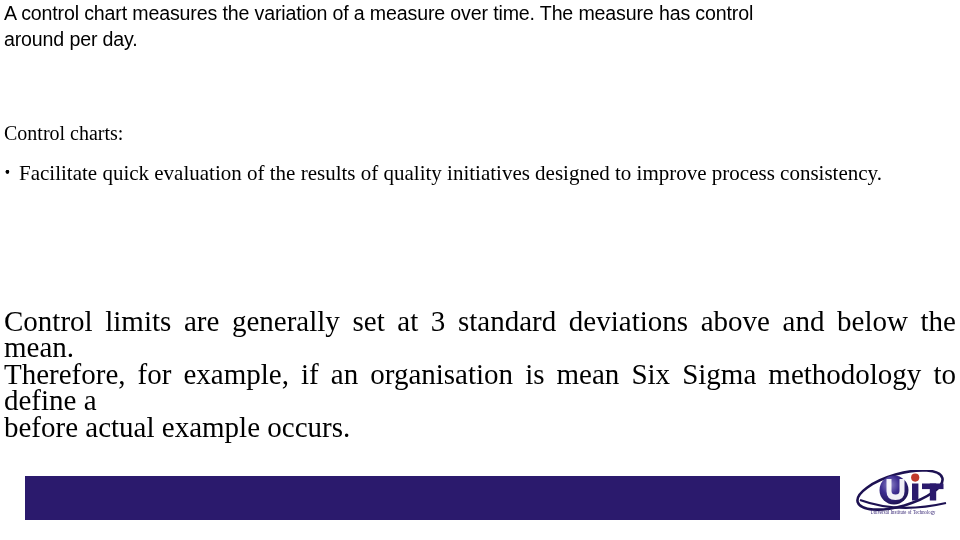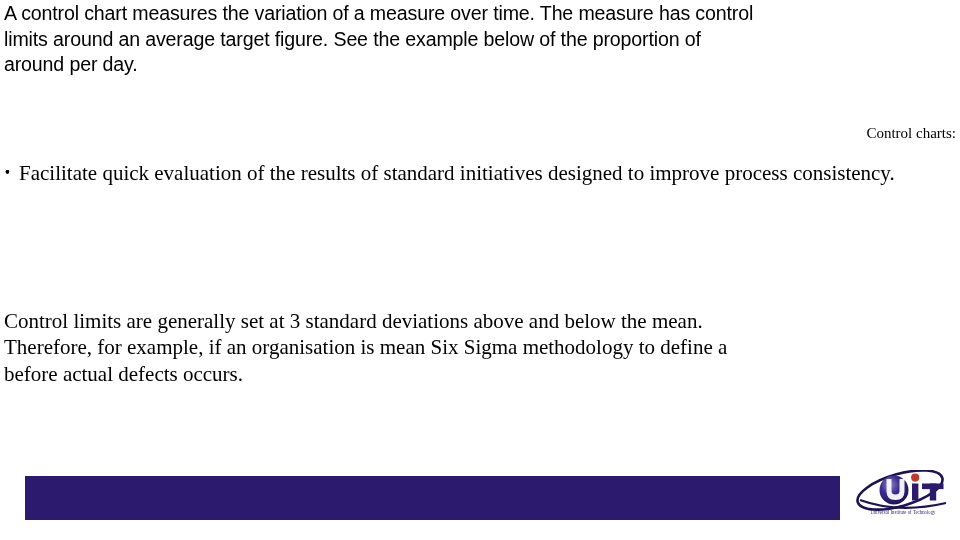--- a/index.html
+++ b/index.html
@@ -42,24 +42,24 @@
   
   .body-block {
     position: absolute;
     left: 4px;
     top: 120px;
     width: 952px;
   }
 
   .lead-in {
     font-family: "Liberation Serif", "DejaVu Serif", serif;
-    font-size: 15px;
+    font-size: 20px;
     line-height: 27px;
     margin: 0 0 11px 0;
-    text-align: right;
+    text-align: left;
     white-space: nowrap;
   }
 
   .bullet-list {
     list-style: none;
     margin: 0;
     padding: 0;
   }
   .bullet-item {
     position: relative;
@@ -79,21 +79,21 @@
     line-height: 30px;
   }
 
   
   .closing {
     position: absolute;
     left: 4px;
     top: 308px;
     width: 952px;
     font-family: "Liberation Serif", "DejaVu Serif", serif;
-    font-size: 21px;
+    font-size: 29px;
     line-height: 26.4px;
     text-align: justify;
     text-justify: inter-word;
   }
   .closing > span { display: block; }
 
   
   .footer-bar {
     position: absolute;
     left: 25px;
@@ -127,46 +127,45 @@
     transform-origin: top center;
   }
 </style>
 </head>
 <body>
 
 <div class="slide">
 
   <div class="intro">
     <span>A control chart measures the variation of a measure over time. The measure has control</span>
-    <span>limits around an average target figure. See the example below of the proportion of</span>
     <span>around per day.</span>
   </div>
 
   <div class="body-block">
 
     <p class="lead-in">Control charts:</p>
 
     <ul class="bullet-list">
       <li class="bullet-item">
         <span class="bullet-dot">•</span>
       </li>
       <li class="bullet-item">
         <span class="bullet-dot">•</span>
       </li>
       <li class="bullet-item">
         <span class="bullet-dot">•</span>
-        <span>Facilitate quick evaluation of the results of standard initiatives designed to improve process consistency.</span>
+        <span>Facilitate quick evaluation of the results of quality initiatives designed to improve process consistency.</span>
       </li>
     </ul>
   </div>
 
   <div class="closing">
     <span>Control limits are generally set at 3 standard deviations above and below the mean.</span>
     <span>Therefore, for example,  if an organisation is mean Six Sigma methodology to define a</span>
-    <span>before actual defects occurs.</span>
+    <span>before actual example occurs.</span>
   </div>
 
   <div class="footer-bar"></div>
 
   <div class="logo">
     <svg width="106" height="42" viewBox="0 0 106 42">
       <defs>
         <radialGradient id="sphereGrad" cx="36%" cy="32%" r="72%">
           <stop offset="0%" stop-color="#8e86c8"></stop>
           <stop offset="45%" stop-color="#3d2d90"></stop>

